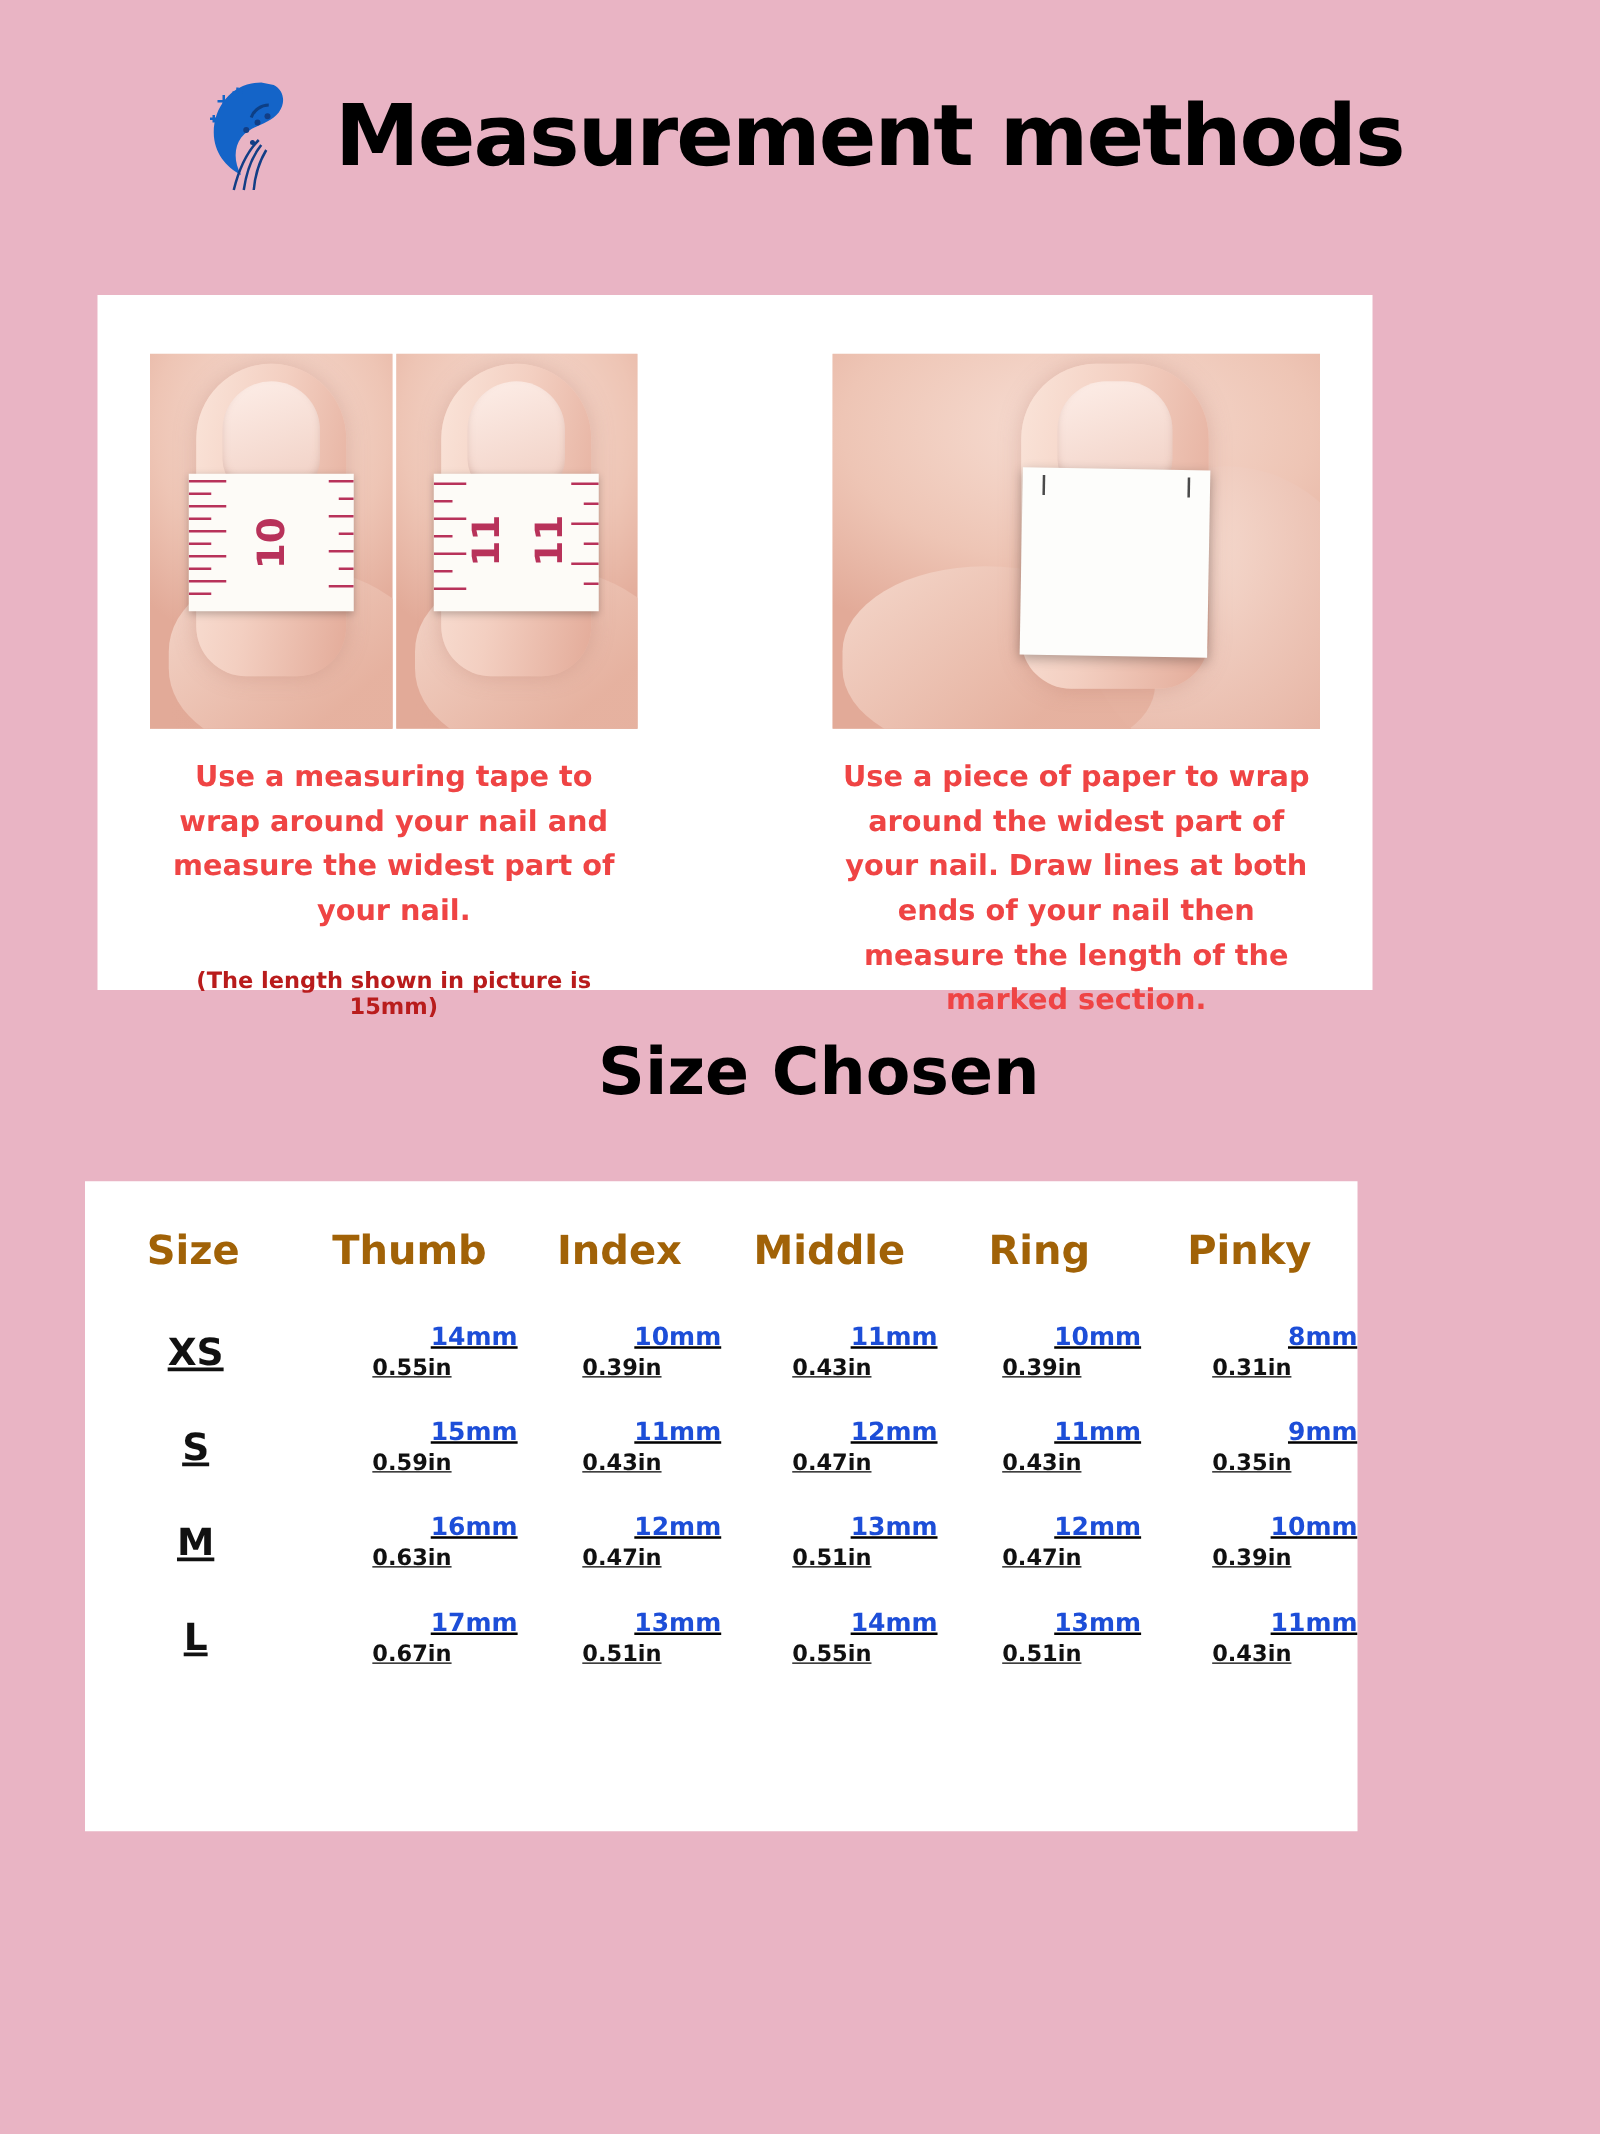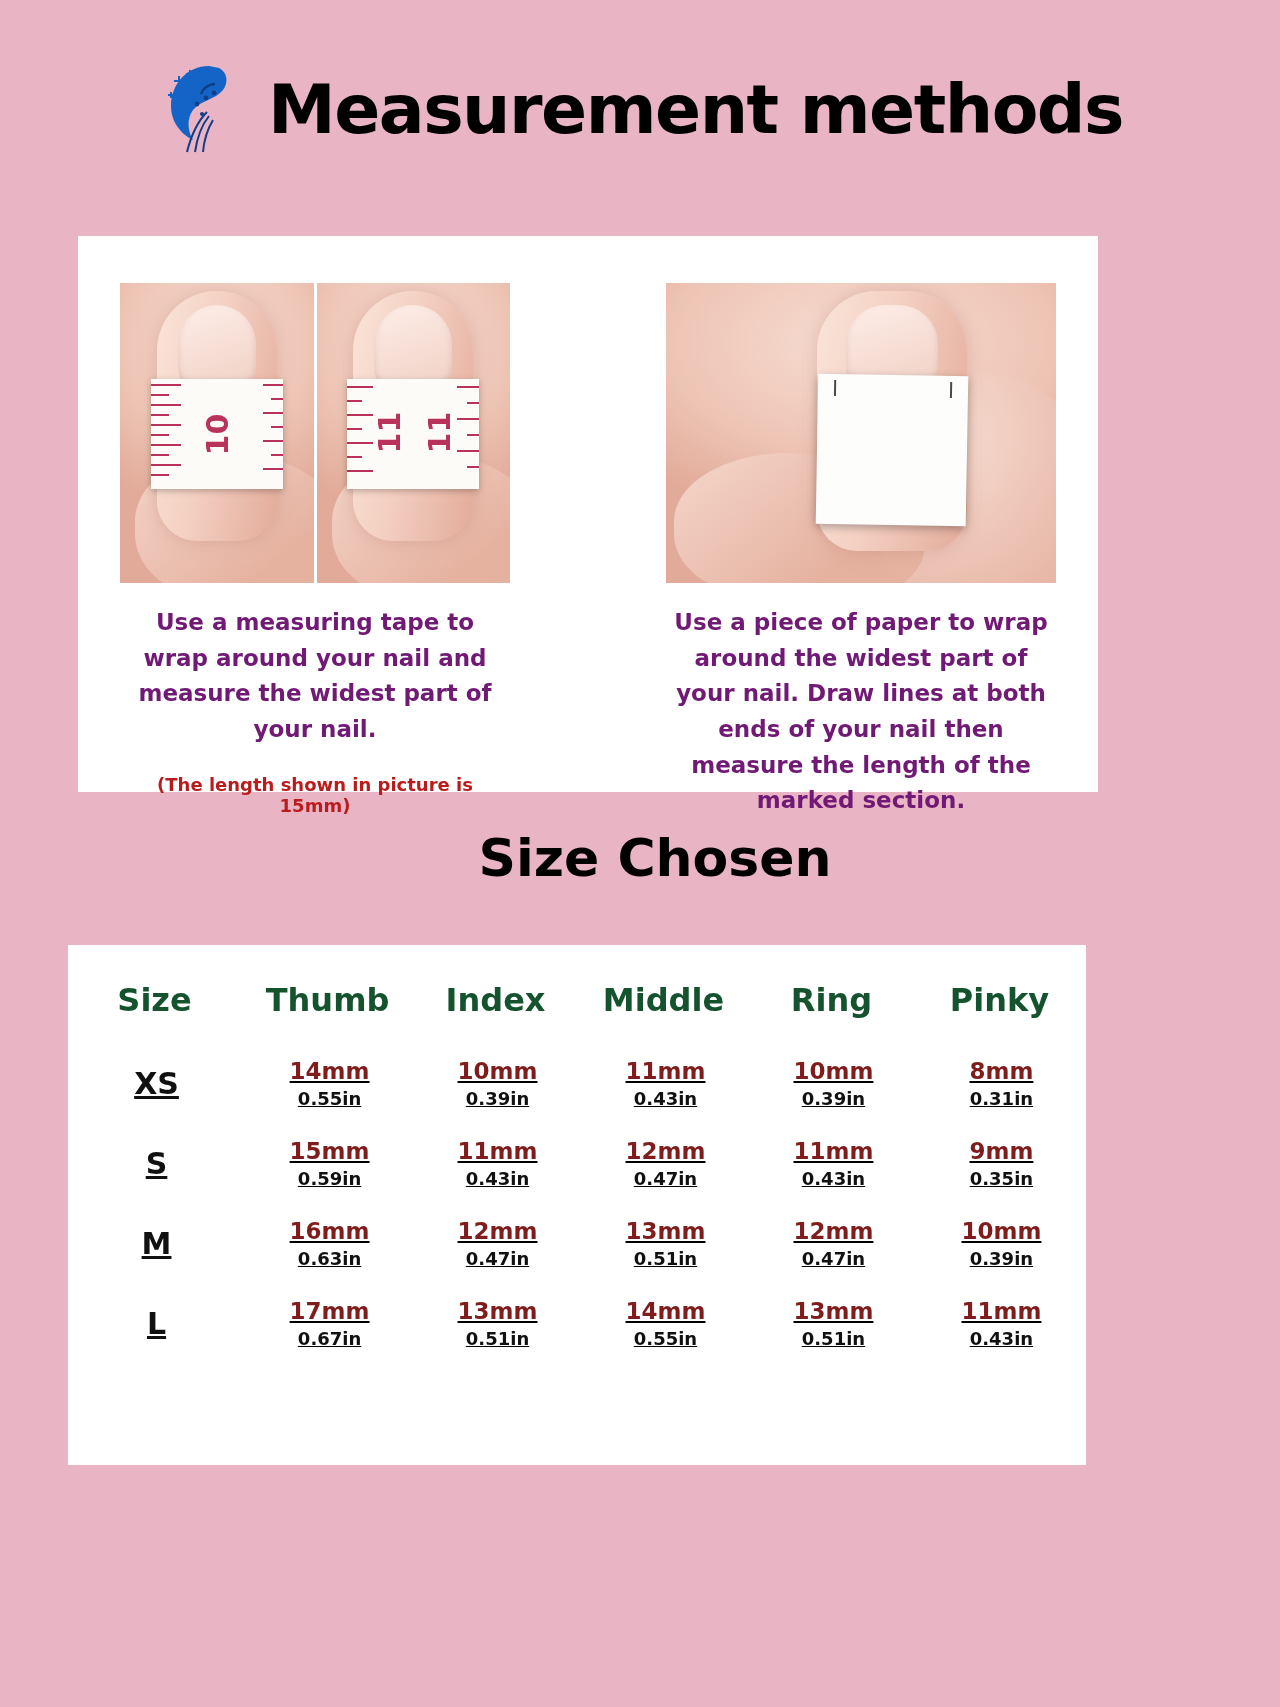--- a/index.html
+++ b/index.html
@@ -165,21 +165,21 @@
     opacity: .9;
   }
 
   .caption {
     margin-top: 22px;
     text-align: center;
     font-family: "DejaVu Sans", sans-serif;
     font-weight: bold;
     font-size: 23px;
     line-height: 1.55;
-    color: #701a75;
+    color: #ef4444;
   }
   .caption-note {
     margin-top: 26px;
     text-align: center;
     font-family: "DejaVu Sans", sans-serif;
     font-weight: bold;
     font-size: 18px;
     color: #b91c1c;
   }
   .method-2 .caption { margin-top: 22px; }
@@ -208,38 +208,39 @@
   }
   table.size-table {
     width: 100%;
     border-collapse: collapse;
     margin-top: 36px;
     font-family: "DejaVu Sans", sans-serif;
   }
   table.size-table th {
     font-size: 32px;
     font-weight: bold;
-    color: #14532d;
+    color: #a16207;
     padding-bottom: 26px;
   }
   table.size-table td {
     text-align: center;
     padding: 12px 0 14px 4px;
     text-decoration: underline;
   }
   td.size-label {
     font-size: 30px;
     font-weight: bold;
     color: #111;
   }
   .mm {
-    font-size: 23px;
-    font-weight: bold;
-    color: #7f1d1d;
+    font-size: 20px;
+    font-weight: bold;
+    color: #1d4ed8;
     line-height: 1.25;
+    text-align: right;
   }
   .inch {
     font-size: 18px;
     font-weight: bold;
     color: #111;
     line-height: 1.4;
   }
   .watermark {
     position: absolute;
     right: 18px;

